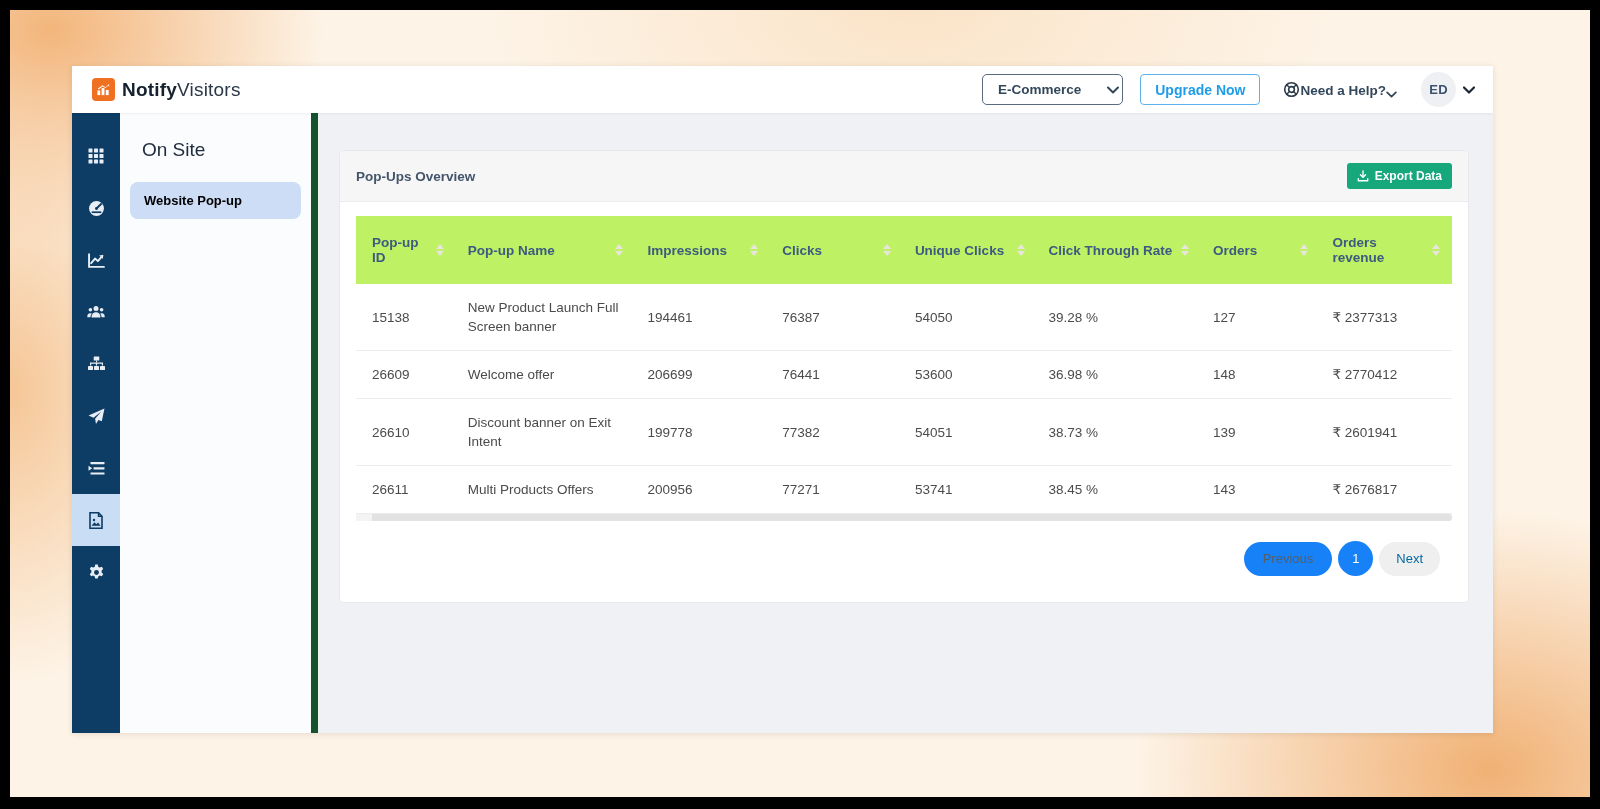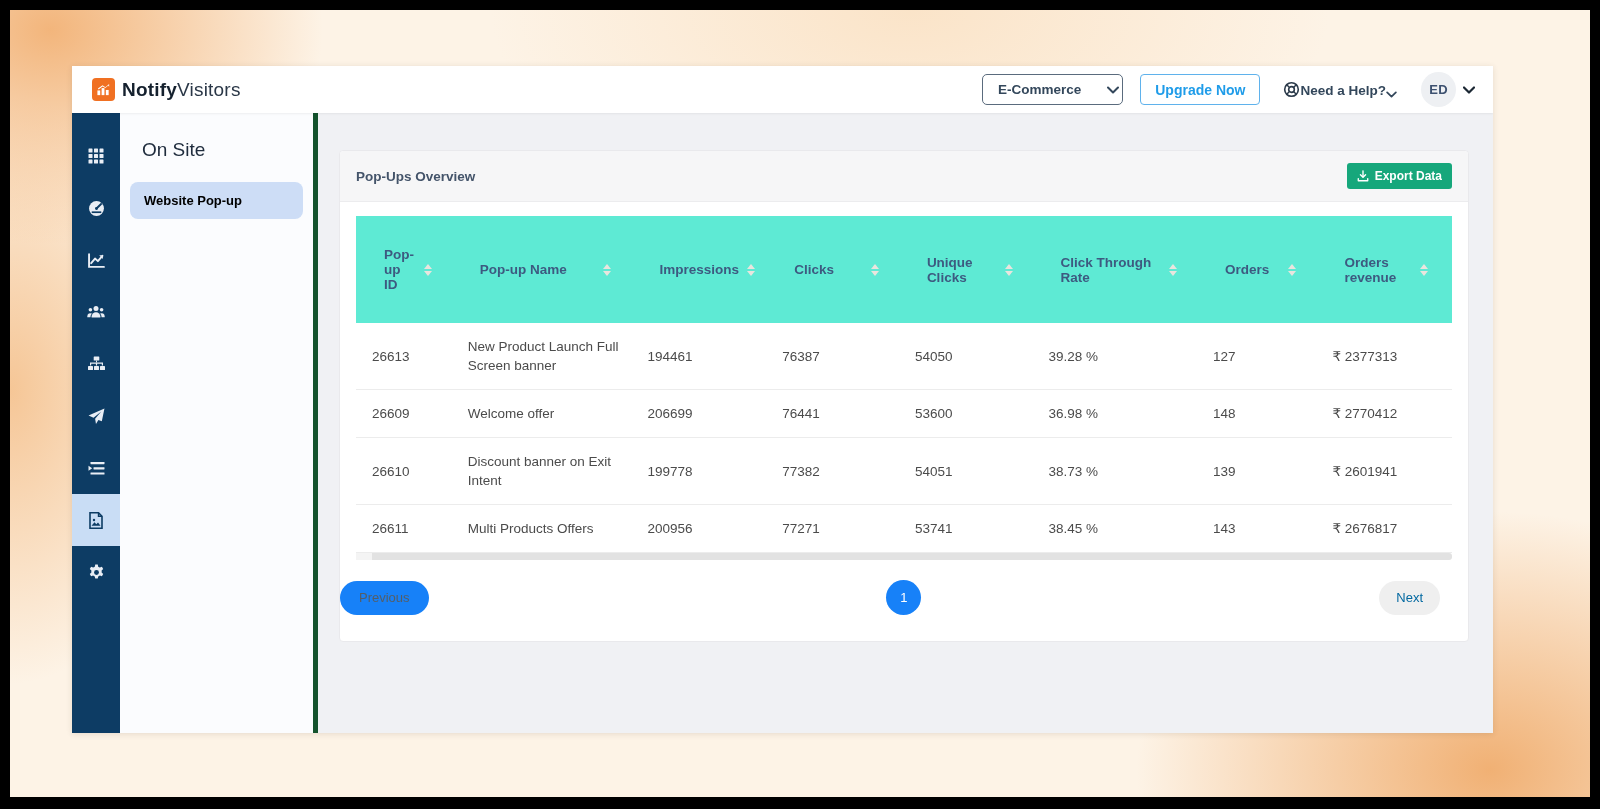--- a/index.html
+++ b/index.html
@@ -61,21 +61,21 @@
   
   .body-row{ flex:1; display:flex; min-height:0; }
 
   .iconbar{ width:48px; background:#0d3c64; padding-top:17px; display:flex; flex-direction:column; }
   .nav-item{
     height:52px; display:flex; align-items:center; justify-content:center;
     color:#e9eef5; cursor:pointer;
   }
   .nav-item.active{ background:#c9ddf5; color:#0d3c64; }
 
-  .subnav{ width:198px; background:#fbfcfe; border-right:5px solid #14532d; padding:26px 10px 0 10px; }
+  .subnav{ width:198px; background:#fbfcfe; border-right:7px solid #14532d; padding:26px 10px 0 10px; }
   .subnav h1{ font-size:19px; font-weight:400; color:#1e2b3c; padding-left:12px; margin-bottom:21px; }
   .subnav-item{
     display:block; padding:11px 14px; border-radius:8px; margin-bottom:4px;
     font-size:13px; font-weight:700; color:#000000; cursor:pointer;
   }
   .subnav-item.active{ background:#cdddf6; }
 
   .main{ flex:1; padding:37px 24px 0 21px; overflow:hidden; }
 
   
@@ -86,21 +86,21 @@
     border-radius:4px 4px 0 0;
   }
   .card-title{ font-size:13.5px; font-weight:700; color:#44546a; }
   .export-btn{
     display:flex; align-items:center; gap:6px; background:#16a77b; border:none; border-radius:3px;
     color:#fff; font-size:12px; font-weight:700; padding:6px 10px; cursor:pointer;
   }
 
   .table-zone{ margin:14px 16px 0 16px; }
   table{ width:100%; border-collapse:collapse; table-layout:fixed; }
-  th{ background:#5eead4; padding:12px; }
+  th{ background:#bef264; padding:0; }
   .th-inner{
     display:flex; align-items:center; justify-content:space-between;
     padding:19px 12px; font-size:13.5px; font-weight:700; color:#3d5a80; text-align:left;
   }
   th:first-child .th-inner{ padding-left:16px; }
   .sorter{ display:flex; flex-direction:column; gap:2px; flex:0 0 auto; margin-left:8px; }
   .sorter i{ display:block; width:0; height:0; border-left:4px solid transparent; border-right:4px solid transparent; }
   .sorter .up{ border-bottom:5px solid #e9e5de; }
   .sorter .dn{ border-top:5px solid #e9e5de; }
 
@@ -108,21 +108,21 @@
     padding:14px 12px; font-size:13.5px; color:#4b4b4b; background:#fff;
     border-bottom:1px solid #ececec; vertical-align:middle; line-height:19px;
   }
   td:first-child{ padding-left:16px; }
   .c1{width:9.1%;} .c2{width:16.4%;} .c3{width:12.3%;} .c4{width:12.1%;margin-top:25px;}
   .c5{width:12.2%;} .c6{width:15%;} .c7{width:10.9%;} .c8{width:12%;}
 
   .hscroll{ height:7px; background:#e2e2e2; border-radius:3px; position:relative; }
   .hscroll .thumb{ position:absolute; left:0; top:0; width:16px; height:7px; background:#f4f4f4; }
 
-  .pagination{ display:flex; justify-content:space-between; align-items:center; gap:6px; padding:20px 28px 26px 0; }
+  .pagination{ display:flex; justify-content:flex-end; align-items:center; gap:6px; padding:20px 28px 26px 0; }
   .pg-prev{
     background:#1781f8; border:none; border-radius:17px; height:34px; padding:0 19px;
     font-size:13px; color:rgba(95,88,78,.85); cursor:default;
   }
   .pg-num{
     background:#1781f8; border:none; border-radius:50%; width:35px; height:35px;
     font-size:13px; color:#fff; cursor:pointer;
   }
   .pg-next{
     background:#efefef; border:none; border-radius:17px; height:34px; padding:0 17px;
@@ -387,21 +387,21 @@
                         <span class="sorter">
                           <i class="up"></i>
                           <i class="dn"></i>
                         </span>
                       </div>
                     </th>
                 </tr>
               </thead>
               <tbody>
                 <tr>
-                  <td>26613</td>
+                  <td>15138</td>
                   <td>New Product Launch Full Screen banner</td>
                   <td>194461</td>
                   <td>76387</td>
                   <td>54050</td>
                   <td>39.28 %</td>
                   <td>127</td>
                   <td>₹ 2377313</td>
                 </tr>
                 <tr>
                   <td>26609</td>

